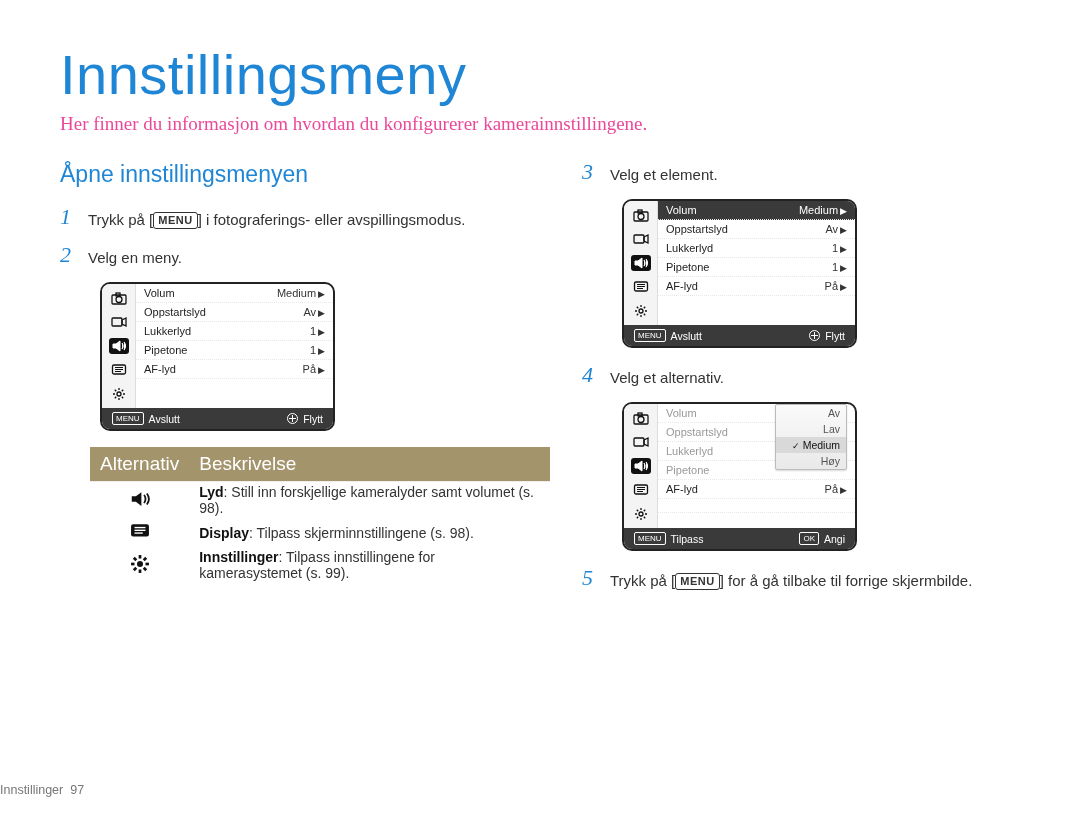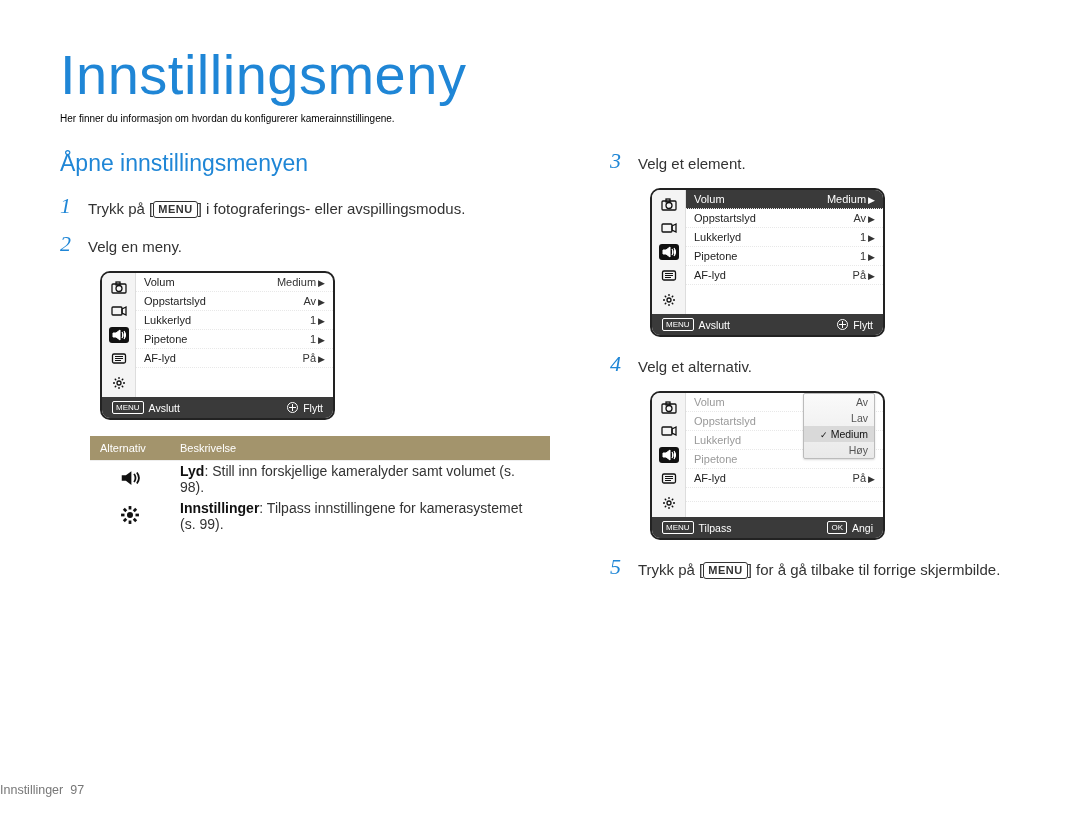--- a/index.html
+++ b/index.html
@@ -14,27 +14,28 @@
     padding: 42px 60px 0 60px;
   }
   h1.title {
     font-size:56px;
     font-weight:400;
     color:#1f86d6;
     margin:0 0 6px 0;
     letter-spacing:0.5px;
   }
   .intro {
-    font-size:10px;
-    color:#000000;
+    font-size:19px;
+    color:#ec4899;
     margin:0 0 26px 0;
+    font-family:Liberation Serif, serif;
   }
   .columns {
     display:flex;
-    gap:60px;
+    gap:32px;
   }
   .col { flex:1; }
   h2.section {
     font-size:23px;
     font-weight:400;
     color:#1f86d6;
     margin:0 0 18px 0;
   }
   .step {
     display:flex;
@@ -148,21 +149,21 @@
     margin-left:30px;
     border-collapse:collapse;
     font-size:14px;
   }
   .desc-table th {
     background:#a3946c;
     color:#fff;
     font-weight:400;
     text-align:left;
     padding:6px 10px;
-    font-size:11px;
+    font-size:19px;
   }
   .desc-table th:first-child { width:80px; }
   .desc-table td {
     padding:2px 10px;
     vertical-align:middle;
     border-bottom:1px solid transparent;
     color:#333;
   }
   .desc-table td.ic { text-align:center; }
   .desc-table td.ic svg { width:22px; height:20px; }
@@ -286,20 +287,29 @@
             <tr>
           <th>Alternativ</th>
           <th>Beskrivelse</th>
         </tr>
         <tr>
           <td class="ic"><svg viewBox="0 0 16 14">
                   <path d="M2 5 L5 5 L9 2 L9 12 L5 9 L2 9 Z" fill="#111"></path>
                   <path d="M11 4 Q13 7 11 10 M13 3 Q16 7 13 11" fill="none" stroke="#111" stroke-width="1.3"></path>
                 </svg></td>
           <td><b>Lyd</b><span>: Still inn forskjellige kameralyder samt volumet (s. 98).</span></td>
+        </tr>
+        <tr>
+          <td class="ic"><svg viewBox="0 0 16 14">
+                  <rect x="1.5" y="2" width="13" height="9" rx="1.5" fill="#111"></rect>
+                  <line x1="4" y1="4.5" x2="12" y2="4.5" stroke="#fff" stroke-width="1"></line>
+                  <line x1="4" y1="6.5" x2="12" y2="6.5" stroke="#fff" stroke-width="1"></line>
+                  <line x1="4" y1="8.5" x2="10" y2="8.5" stroke="#fff" stroke-width="1"></line>
+                </svg></td>
+          <td><b>Display</b><span>: Tilpass skjerminnstillingene (s. 98).</span></td>
         </tr>
         <tr>
           <td class="ic"><svg viewBox="0 0 16 14">
                   <circle cx="8" cy="7" r="2.2" fill="#111"></circle>
                   <g stroke="#111" stroke-width="2">
                     <line x1="8" y1="0.5" x2="8" y2="3"></line>
                     <line x1="8" y1="11" x2="8" y2="13.5"></line>
                     <line x1="1.5" y1="7" x2="4" y2="7"></line>
                     <line x1="12" y1="7" x2="14.5" y2="7"></line>
                     <line x1="3.5" y1="2.5" x2="5.3" y2="4.3"></line>

